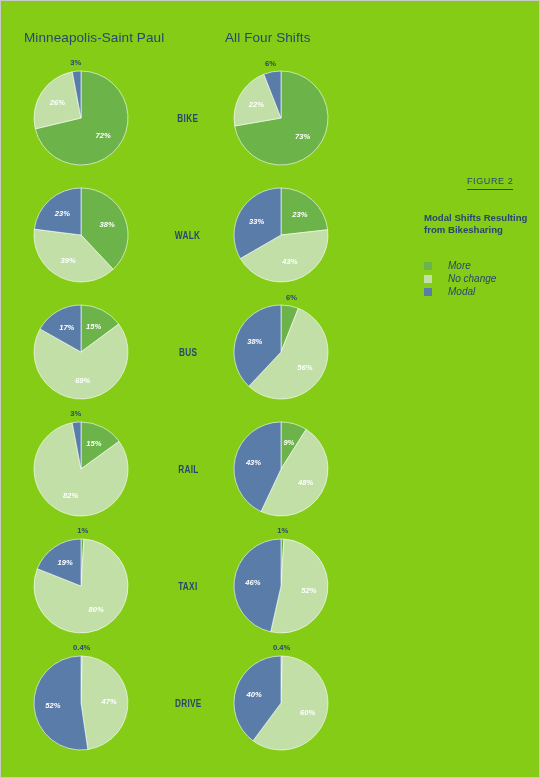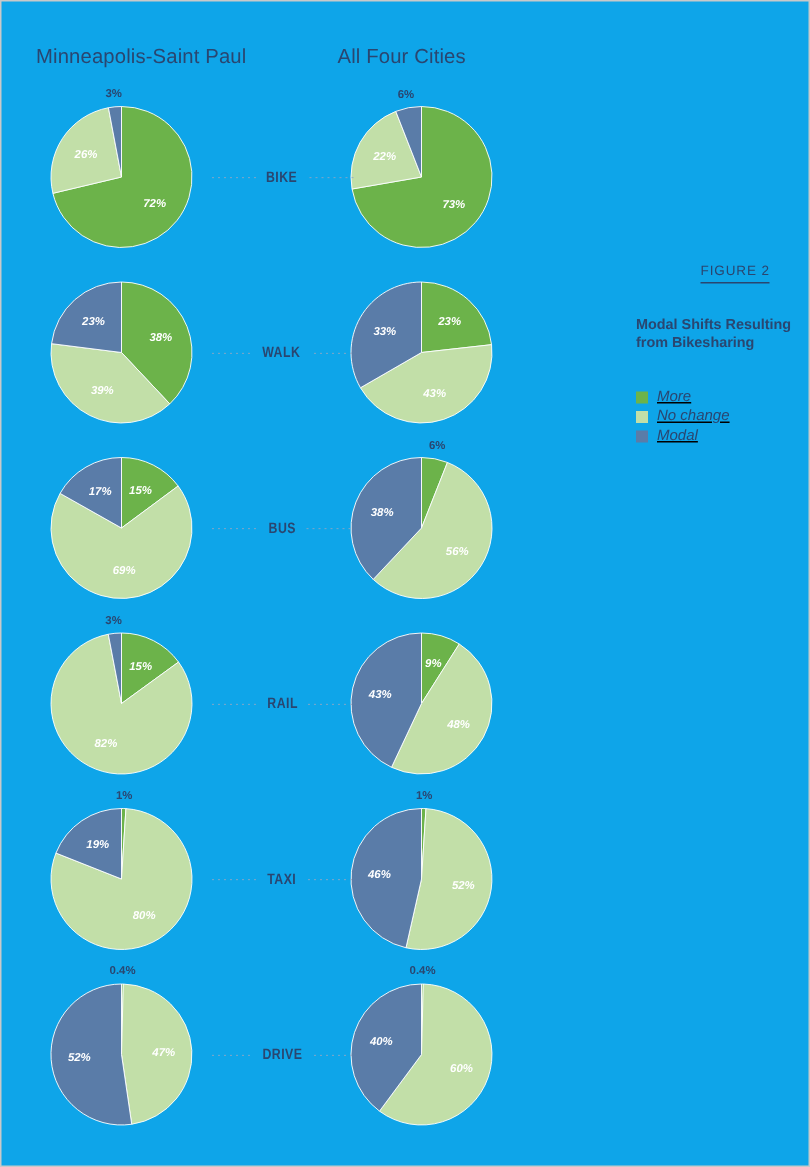--- a/index.html
+++ b/index.html
@@ -7,21 +7,21 @@
     padding: 0;
     background: #d8d8d8;
   }
   body {
     font-family: "Liberation Sans", sans-serif;
   }
   #page {
     position: relative;
     width: 540px;
     height: 778px;
-    background: #0ea5e9;
+    background: #84cc16;
     overflow: hidden;
     box-sizing: border-box;
   }
   .page-border {
     position: absolute;
     left: 0; top: 0;
     width: 540px; height: 778px;
     border: 1px solid #c9c9c9;
     box-sizing: border-box;
     pointer-events: none;
@@ -69,20 +69,21 @@
   .mode-label {
     position: absolute;
     left: 140px;
     width: 96px;
     top: 50px;
     height: 16px;
     display: flex;
     align-items: center;
     justify-content: center;
     gap: 4px;
+    flex-direction: column;
   }
   .mode-text {
     font-size: 10px;
     font-weight: bold;
     color: #2a4670;
     letter-spacing: 0.4px;
     transform: scaleX(0.82);
     transform-origin: center;
     white-space: nowrap;
   }
@@ -118,43 +119,42 @@
     font-weight: bold;
     color: #2a4670;
     line-height: 11.6px;
   }
   #legend {
     margin-top: 24px;
   }
   .legend-item {
     display: flex;
     align-items: center;
-    gap: 6px;
+    gap: 16px;
     height: 13px;
-    text-decoration: underline;
   }
   .legend-swatch {
     width: 8px;
     height: 8px;
     flex: 0 0 8px;
   }
   .legend-text {
     font-size: 10px;
     font-style: italic;
     color: #2a4670;
   }
 </style>
 </head>
 <body>
 
 <div id="page">
   <div class="page-border"></div>
 
   <div class="col-head" id="head-left">Minneapolis-Saint Paul</div>
-  <div class="col-head" id="head-right">All Four Cities</div>
+  <div class="col-head" id="head-right">All Four Shifts</div>
 
   <div class="rows" id="rows">
       <div class="row">
         <div class="pie-cell left">
           <svg width="130" height="117" viewBox="0 0 130 117">
             <path d="M 63 58 L 63.00 11.00 A 47 47 0 1 1 17.27 68.87 Z" fill="#6cb34a" stroke="#ffffff" stroke-width="0.6"></path>
             <path d="M 63 58 L 17.27 68.87 A 47 47 0 0 1 54.28 11.82 Z" fill="#c2dfa8" stroke="#ffffff" stroke-width="0.6"></path>
             <path d="M 63 58 L 54.28 11.82 A 47 47 0 0 1 63.00 11.00 Z" fill="#5a7ca8" stroke="#ffffff" stroke-width="0.6"></path>
             <text x="85.13" y="78.08" text-anchor="middle" class="slice-label">72%</text>
             <text x="39.34" y="45.25" text-anchor="middle" class="slice-label">26%</text>

